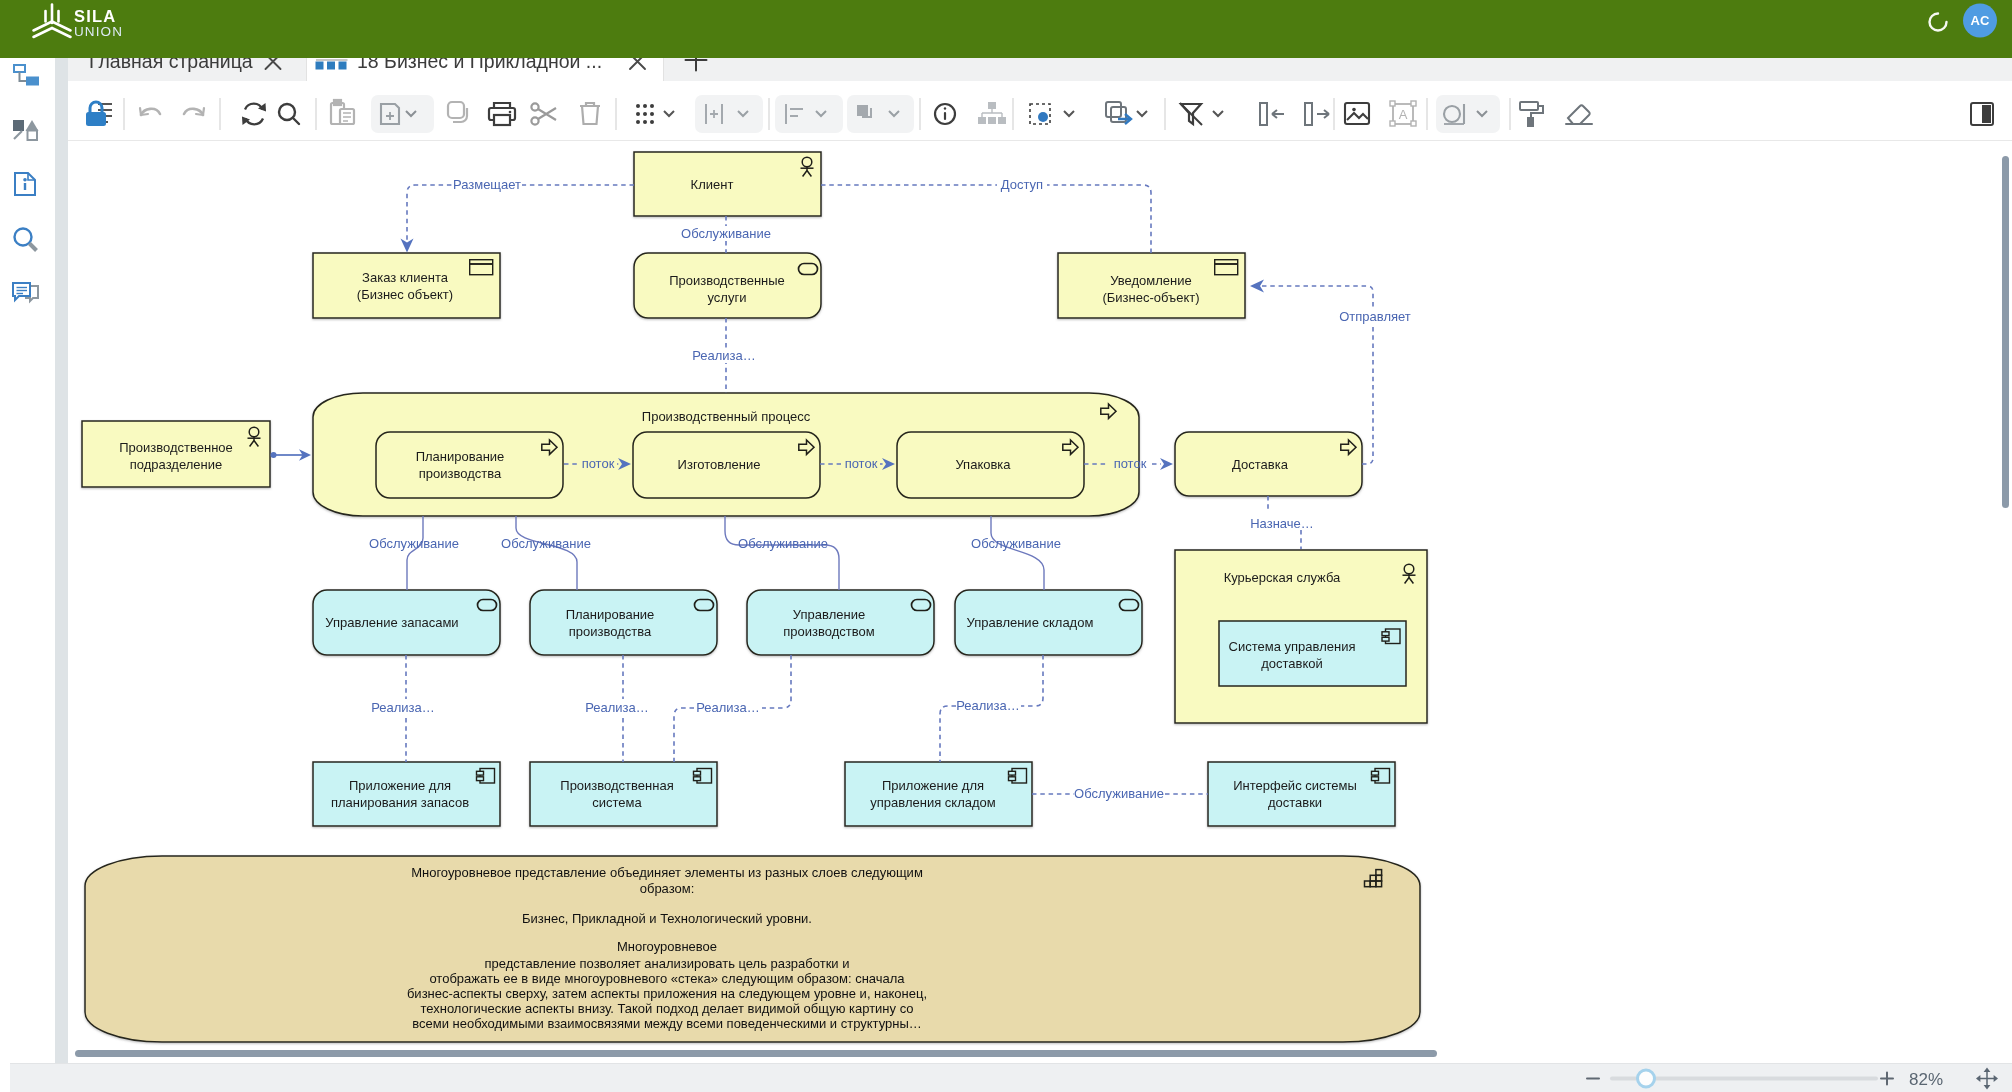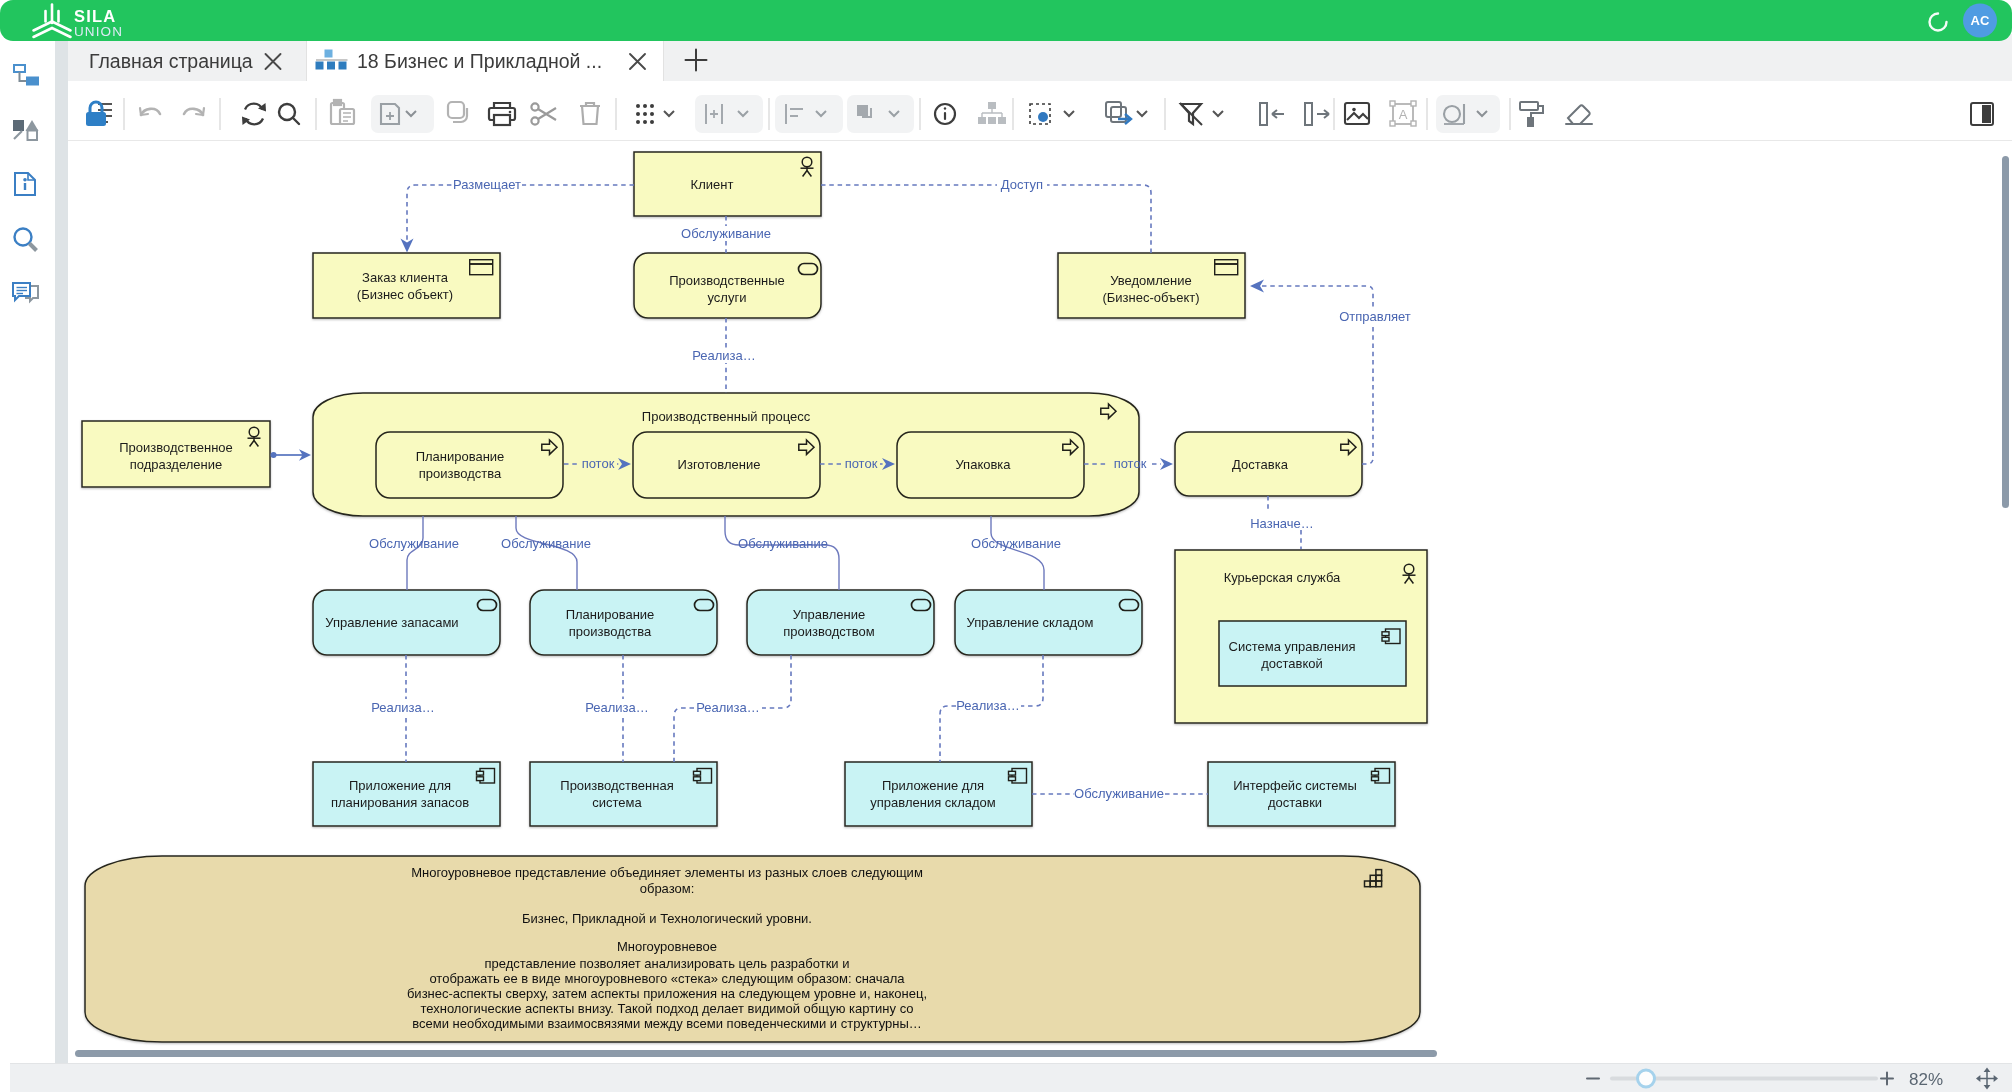--- a/index.html
+++ b/index.html
@@ -1,18 +1,18 @@
 <!DOCTYPE html>
 <html><head>
 <meta charset="utf-8">
 <style>
 * { margin:0; padding:0; box-sizing:border-box; }
 html,body { width:2012px; height:1092px; overflow:hidden; }
 body { position:relative; font-family:"Liberation Sans",sans-serif; background:#fff; }
-#header { position:absolute; left:0; top:0; width:2012px; height:41px; background:#22c55e; z-index:10;border-radius:13px; }
+#header { position:absolute; left:0; top:0; width:2012px; height:58px; background:#4d7c0f; z-index:10; }
 #sidebar { position:absolute; left:0; top:41px; width:55px; height:1022px; background:#fff; z-index:9; }
 #gstrip { position:absolute; left:55px; top:41px; width:13px; height:1022px; background:#dee3e6; z-index:9; }
 #tabbar { position:absolute; left:68px; top:34px; width:1944px; height:47px; background:#f0f1f2; z-index:8; }
 #activetab { position:absolute; left:238px; top:0; width:358px; height:47px; background:#fff; border-left:1px solid #e2e2e2; border-right:1px solid #e2e2e2; }
 #toolbar { position:absolute; left:68px; top:88px; width:1944px; height:53px; background:#fff; border-bottom:1px solid #e8e8e8; z-index:8; }
 #bottombar { position:absolute; left:10px; top:1063px; width:2012px; height:29px; background:#eef0f2; border-top:1px solid #e2e4e6; z-index:10; }
 #hscroll { position:absolute; left:75px; top:1050px; width:1362px; height:7px; border-radius:4px; background:#8c9aa9; z-index:9; }
 #vscroll { position:absolute; left:2002px; top:156px; width:7px; height:352px; border-radius:4px; background:#8c9aa9; z-index:9; }
 svg text { font-family:"Liberation Sans",sans-serif; }
 </style>

